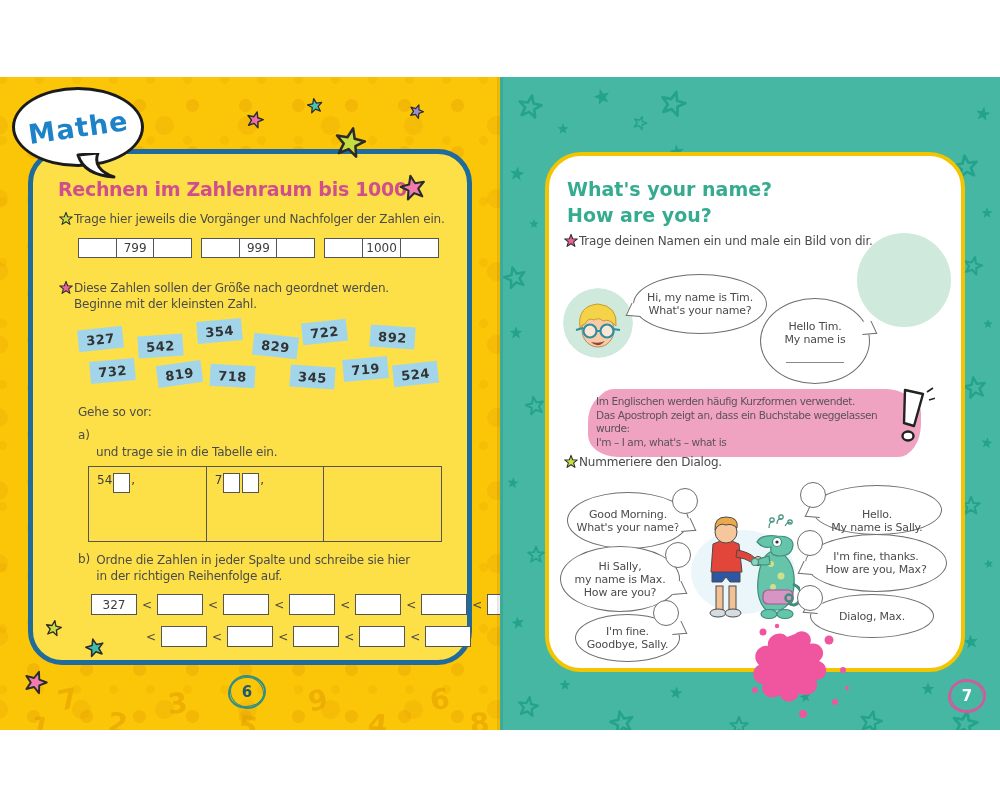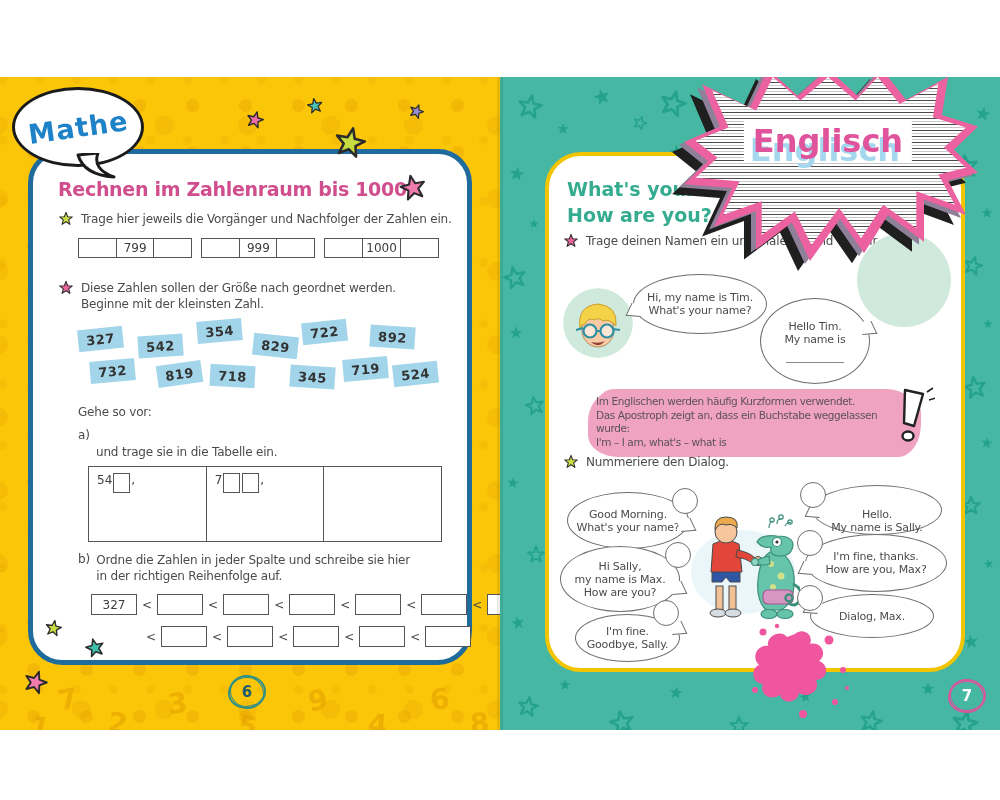--- a/index.html
+++ b/index.html
@@ -11,30 +11,30 @@
   .page-math{background:#fcc608;}
   .page-math::before{content:"";position:absolute;inset:0;z-index:0;
     background:
       radial-gradient(circle, rgba(222,152,0,0.30) 6px, transparent 7px),
       radial-gradient(circle, rgba(226,158,0,0.22) 4px, transparent 5px),
       radial-gradient(circle, rgba(214,146,0,0.18) 9px, transparent 10px);
     background-size:53px 47px, 37px 61px, 83px 73px;
     background-position:7px 5px, 21px 33px, 40px 12px;}
   .pattern-digit{position:absolute;z-index:0;font-weight:bold;color:rgba(225,157,0,0.55);}
 
-  .panel-math{position:absolute;left:28px;top:72px;width:434px;height:506px;background:#ffffff;
+  .panel-math{position:absolute;left:28px;top:72px;width:434px;height:506px;background:#fde047;
     border:5px solid #1f6b9c;border-radius:34px;z-index:1;}
 
   .mathe-bubble{position:absolute;left:12px;top:10px;z-index:3;}
   .mathe-ellipse{width:126px;height:74px;background:#fff;border:3.5px solid #1b1b1b;border-radius:50%;
     display:flex;align-items:center;justify-content:center;}
   .mathe-text{color:#1d82c8;font-size:27px;font-weight:bold;transform:rotate(-8deg);letter-spacing:1px;}
 
   .math-title{position:absolute;left:25px;top:24px;font-size:19px;font-weight:bold;color:#d14e8e;letter-spacing:-0.3px;}
-  .task-row{position:absolute;display:flex;align-items:flex-start;gap:7px;}
+  .task-row{position:absolute;display:flex;align-items:flex-start;gap:0;}
   .txt{font-size:12px;color:#4b4b4b;line-height:16px;letter-spacing:-0.2px;}
   .star-bullet{flex:0 0 auto;margin-top:0px;}
 
   .numgroups{position:absolute;left:45px;top:84px;display:flex;gap:9px;}
   .numgroup{display:flex;}
   .numcell{width:37px;height:18px;border:1.4px solid #555;margin-left:-1.4px;background:#fff;
     display:flex;align-items:center;justify-content:center;font-size:12px;color:#3d3d3d;}
   .numgroup .numcell:first-child{margin-left:0;}
 
   .tiles{position:absolute;left:25px;top:160px;width:400px;height:82px;}
@@ -419,27 +419,20 @@
       </div>
       <div class="num-circle" style="left:248px;top:374px;"></div>
 
       <div class="bubble" style="left:261px;top:438px;width:122px;height:42px;">
         <span class="b-txt"><span>Dialog, Max.</span></span>
         <span class="tail tail-l" style="bottom:auto;top:5px;"></span>
       </div>
       <div class="num-circle" style="left:248px;top:429px;"></div>
     </div>
 
-    <div class="burst">
-      <div class="burst-l burst-shadow"></div>
-      <div class="burst-l burst-grey"></div>
-      <div class="burst-l burst-pink"></div>
-      <div class="burst-l burst-stripes"></div>
-      <div class="burst-label">Englisch</div>
-    </div>
 
     <div class="splat">
       <svg width="110" height="100" viewBox="0 0 110 100">
         <path d="M52,12 c8,-7 19,1 15,10 c11,-3 18,10 9,17 c11,4 9,19 -3,19 c5,11 -8,19 -17,13 c-2,11 -17,11 -19,2 c-11,7 -21,-2 -17,-11 c-11,0 -13,-15 -4,-19 c-9,-9 0,-21 9,-19 c-2,-10 13,-17 19,-9 z" fill="#f0569f"></path>
         <circle cx="20" cy="10" r="3.5" fill="#f0569f"></circle>
           <circle cx="86" cy="18" r="4.5" fill="#f0569f"></circle>
         <circle cx="100" cy="48" r="3" fill="#f0569f"></circle>
           <circle cx="12" cy="68" r="3" fill="#f0569f"></circle>
         <circle cx="60" cy="92" r="4" fill="#f0569f"></circle>
           <circle cx="92" cy="80" r="3" fill="#f0569f"></circle>

